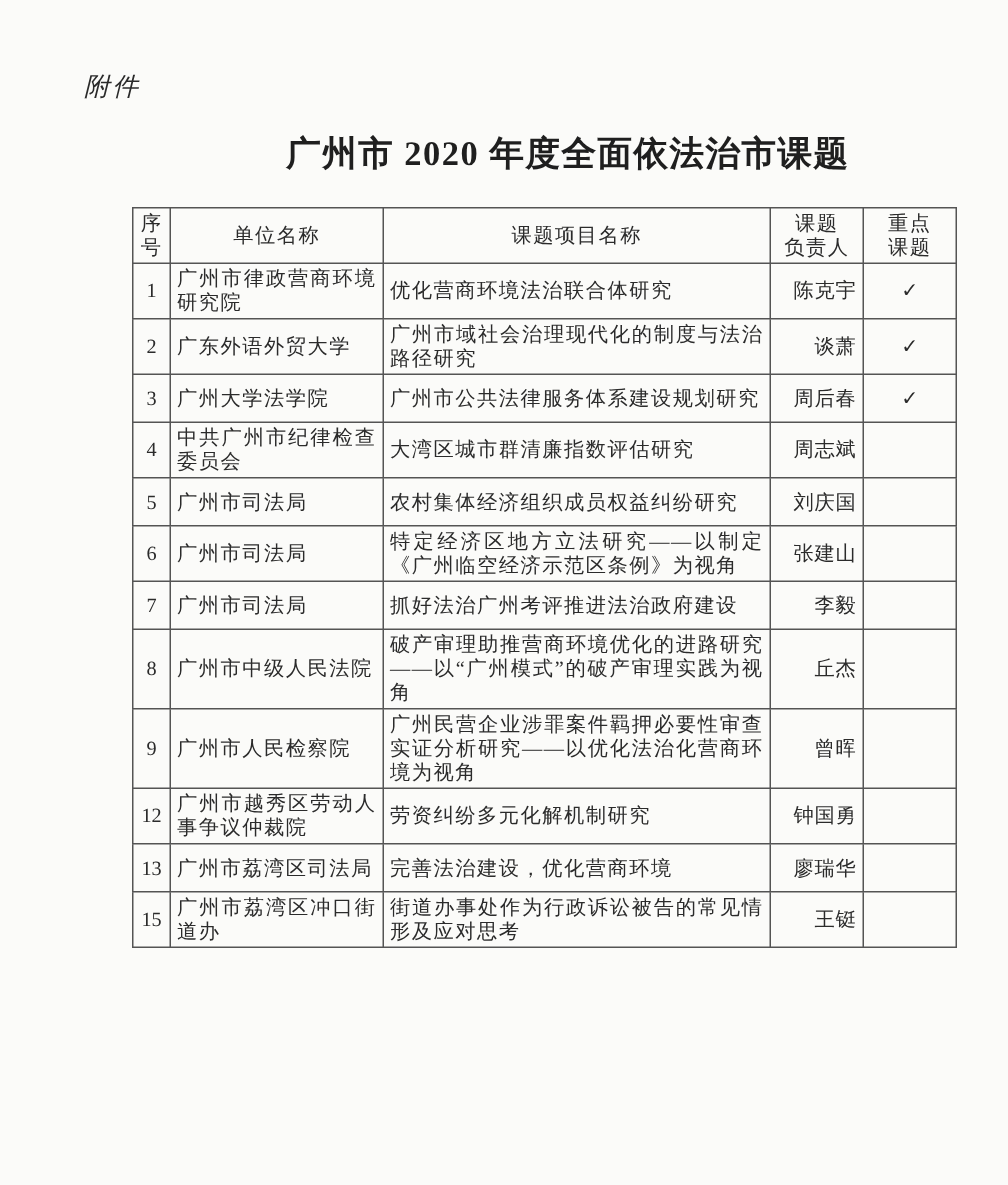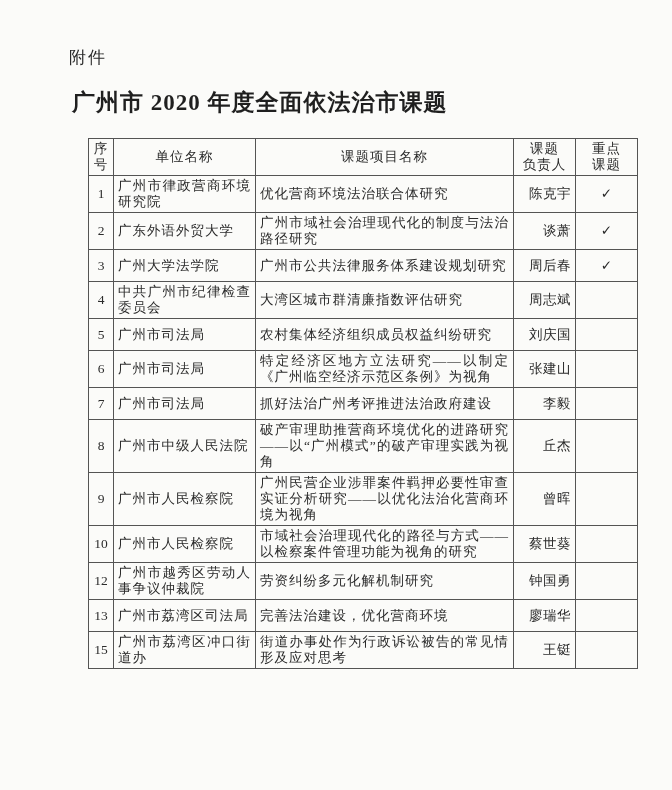--- a/index.html
+++ b/index.html
@@ -6,31 +6,32 @@
   html, body {
     width: 672px; height: 790px;
     background: #fbfbf9;
     font-family: "Liberation Serif", serif;
     color: #2e2e2e;
     position: relative;
     overflow: hidden;
   }
   .attachment-label {
     position: absolute;
-    left: 69px; top: 46px;
+    left: 56px; top: 46px;
     font-size: 17px;
     letter-spacing: 2px;
     font-family: "Liberation Sans", sans-serif;
     color: #2a2a2a;
+    font-style: italic;
   }
   .doc-title {
     position: absolute;
-    left: 72px; top: 87px;
+    left: 104px; top: 87px;
     width: 549px;
-    text-align: left;
+    text-align: center;
     font-size: 23px;
     font-weight: bold;
     letter-spacing: 1px;
     color: #1f1f1f;
     white-space: nowrap;
   }
   table.topics-table {
     position: absolute;
     left: 88px; top: 138px;
     width: 549px;
@@ -163,27 +164,20 @@
       <td class="c-key"></td>
     </tr>
     <tr>
       <td class="c-no">9</td>
       <td class="c-unit">广州市人民检察院</td>
       <td class="c-topic">广州民营企业涉罪案件羁押必要性审查实证分析研究——以优化法治化营商环境为视角</td>
       <td class="c-leader">曾晖</td>
       <td class="c-key"></td>
     </tr>
     <tr>
-      <td class="c-no">10</td>
-      <td class="c-unit">广州市人民检察院</td>
-      <td class="c-topic">市域社会治理现代化的路径与方式——以检察案件管理功能为视角的研究</td>
-      <td class="c-leader">蔡世葵</td>
-      <td class="c-key"></td>
-    </tr>
-    <tr>
       <td class="c-no">12</td>
       <td class="c-unit">广州市越秀区劳动人事争议仲裁院</td>
       <td class="c-topic">劳资纠纷多元化解机制研究</td>
       <td class="c-leader">钟国勇</td>
       <td class="c-key"></td>
     </tr>
     <tr>
       <td class="c-no">13</td>
       <td class="c-unit">广州市荔湾区司法局</td>
       <td class="c-topic">完善法治建设，优化营商环境</td>

